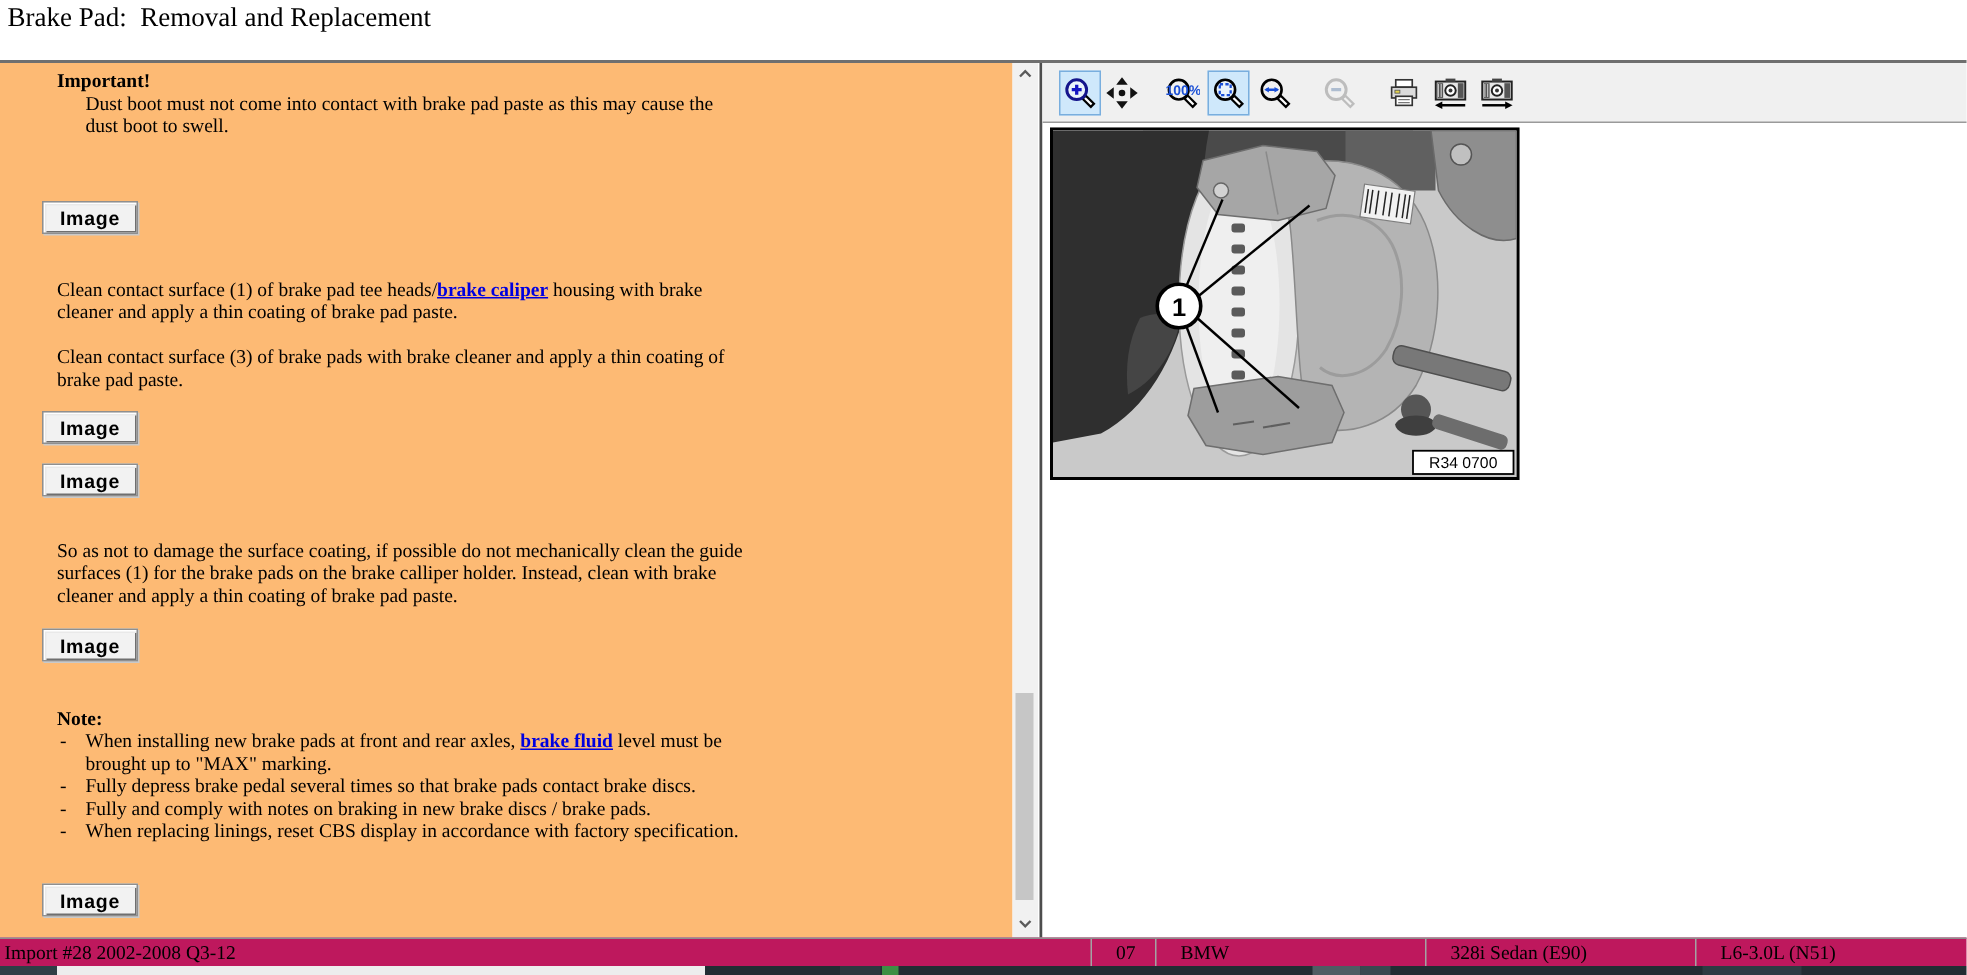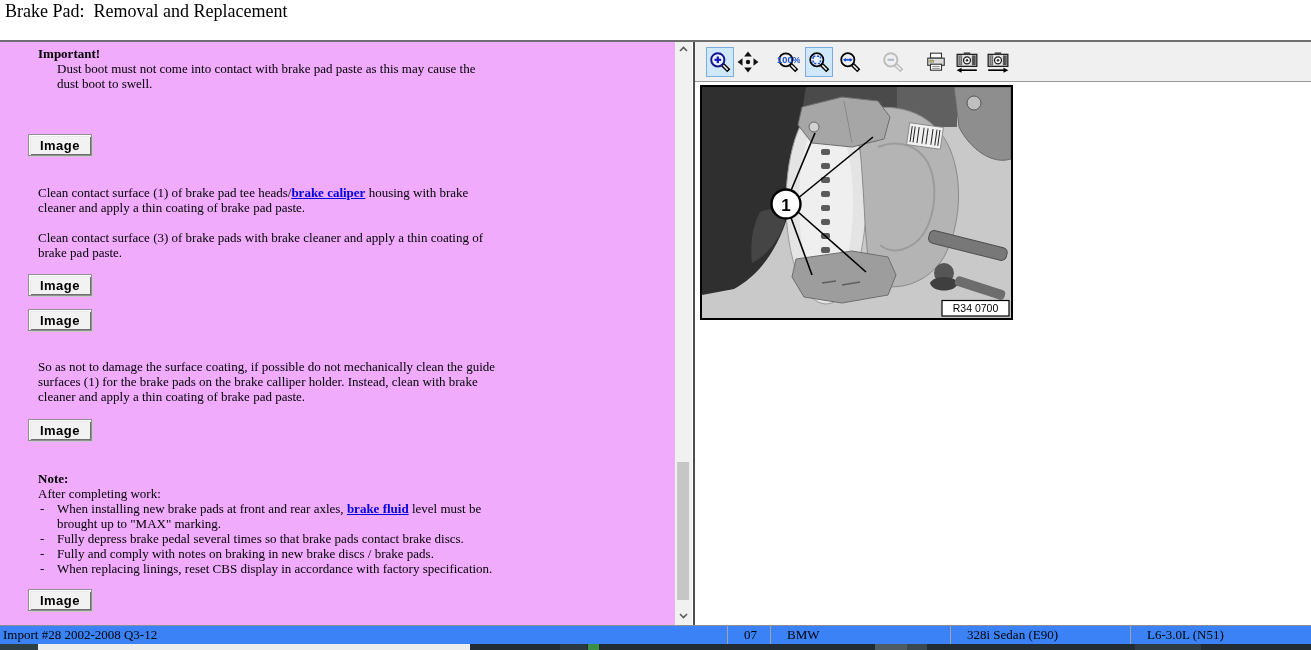--- a/index.html
+++ b/index.html
@@ -6,21 +6,21 @@
   html,body { width:1311px; height:650px; overflow:hidden; background:#fff;
               font-family:"Liberation Serif", serif; color:#000; }
 
   
   #header { position:absolute; left:0; top:0; width:1311px; height:42px; background:#fff;
             border-bottom:2px solid #6f6f6f; }
   #page-title { position:absolute; left:5px; top:1px; font-size:18px; white-space:pre; }
   #page-subtitle { position:absolute; left:4px; top:23px; font-size:13px; white-space:pre; }
 
   
-  #left-panel { position:absolute; left:0; top:42px; width:675px; height:583px; background:#f0abfc; }
+  #left-panel { position:absolute; left:0; top:42px; width:675px; height:583px; background:#fdba74; }
   .blk { position:absolute; font-size:13px; line-height:15px; }
   .bold { font-weight:bold; }
   a.doclink { color:#0000e0; font-weight:bold; text-decoration:underline; cursor:pointer; }
 
   .img-btn { position:absolute; width:64px; height:22px; background:#f2f2f2;
              border:1px solid #8f8f8f;
              box-shadow: inset 1px 1px 0 #ffffff, inset 2px 2px 0 #e9e9e9,
                          inset -1px -1px 0 #6f6f6f, 1px 1px 0 #c9c9c9;
              font-family:"Liberation Sans", sans-serif; font-weight:bold; font-size:13px;
              letter-spacing:.5px; text-align:center; line-height:19px; cursor:pointer; }
@@ -43,21 +43,21 @@
   .tool { width:28px; height:30px; display:flex; align-items:center; justify-content:center;
           border:1px solid transparent; cursor:pointer; flex:0 0 auto; }
   .tool.selected { background:#cfe8fb; border-color:#79aede; }
   .tool.disabled { cursor:default; }
   .gap-s { margin-left:3px; } .gap-m { margin-left:12px; } .gap-l { margin-left:15px; }
 
   #figure-box { position:absolute; left:5px; top:43px; width:313px; height:235px;
                 border:2px solid #000; background:#cdcdcd; }
 
   
-  #statusbar { position:absolute; left:0; top:625px; width:1311px; height:19px; background:#3b82f6;
+  #statusbar { position:absolute; left:0; top:625px; width:1311px; height:19px; background:#be185d;
                border-top:1px solid #8e8e8e; font-size:13px; }
   #status-import { position:absolute; left:3px; top:1px; }
   .status-cell { position:absolute; top:0; height:18px; border-left:1px solid #a3a3a3;
                  padding-left:16px; line-height:17px; }
 
   
   #taskbar { position:absolute; left:0; top:644px; width:1311px; height:6px; background:#222d33; }
   .tb-seg { position:absolute; top:0; height:6px; }
 </style>
 </head>
@@ -85,21 +85,20 @@
   <button class="img-btn" style="left:28px; top:232px;">Image</button>
 
   <button class="img-btn" style="left:28px; top:267px;">Image</button>
 
   <div class="blk" style="left:38px; top:317px; width:478px;">So as not to damage the surface coating, if possible do not mechanically clean the guide surfaces (1) for the brake pads on the brake calliper holder. Instead, clean with brake cleaner and apply a thin coating of brake pad paste.</div>
 
   <button class="img-btn" style="left:28px; top:377px;">Image</button>
 
   <div class="blk" style="left:38px; top:429px; width:455px;">
     <div class="bold">Note:</div>
-    <div>After completing work:</div>
 
     <div class="note-li">
       <span class="dash">-</span>
       <span>When installing new brake pads at front and rear axles, </span><a class="doclink">brake fluid</a><span> level must be brought up to "MAX" marking.</span>
     </div>
     <div class="note-li">
       <span class="dash">-</span>
       <span>Fully depress brake pedal several times so that brake pads contact brake discs.</span>
     </div>
     <div class="note-li">

